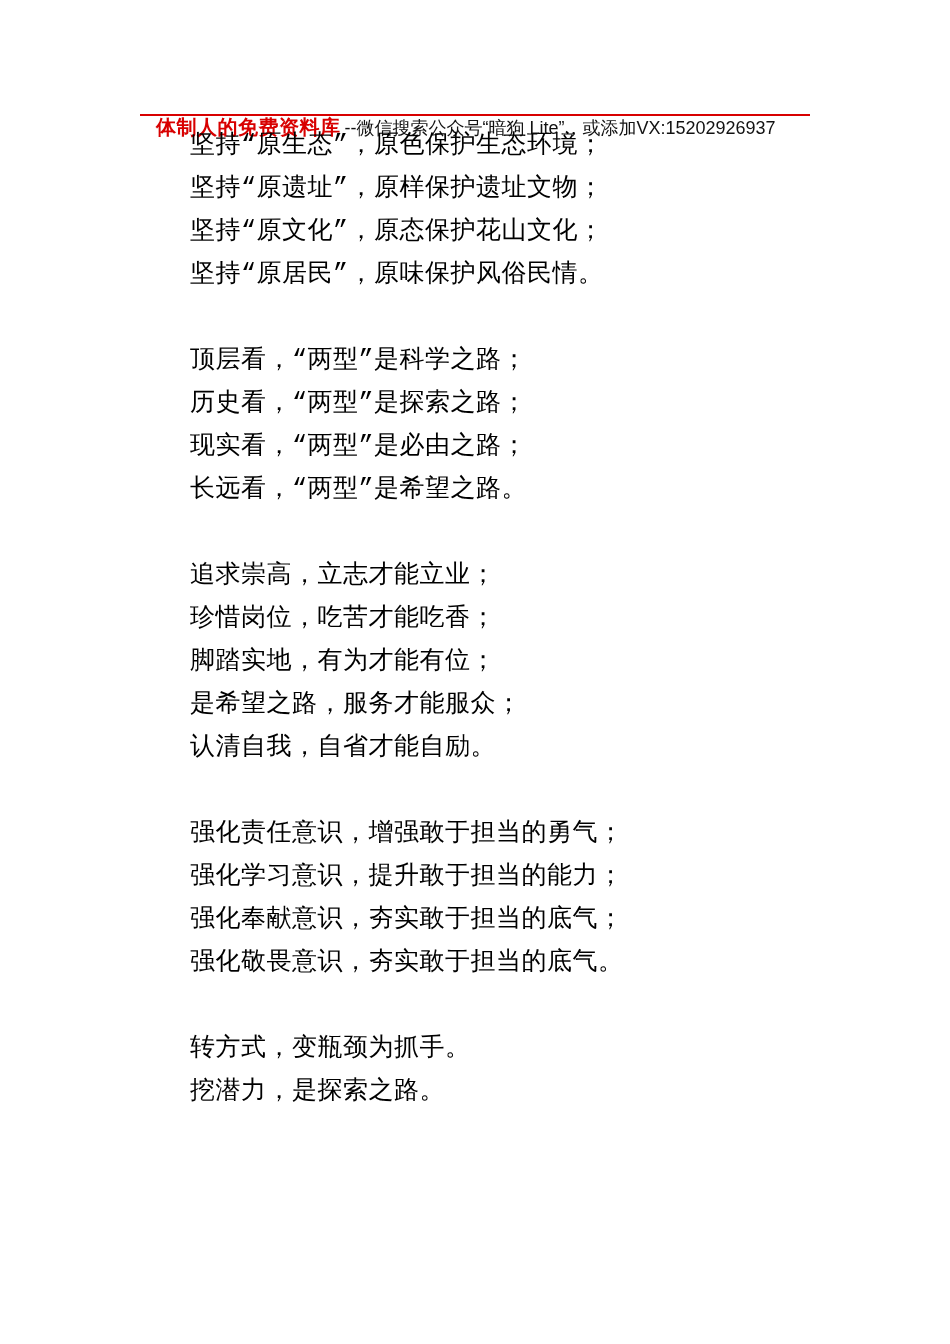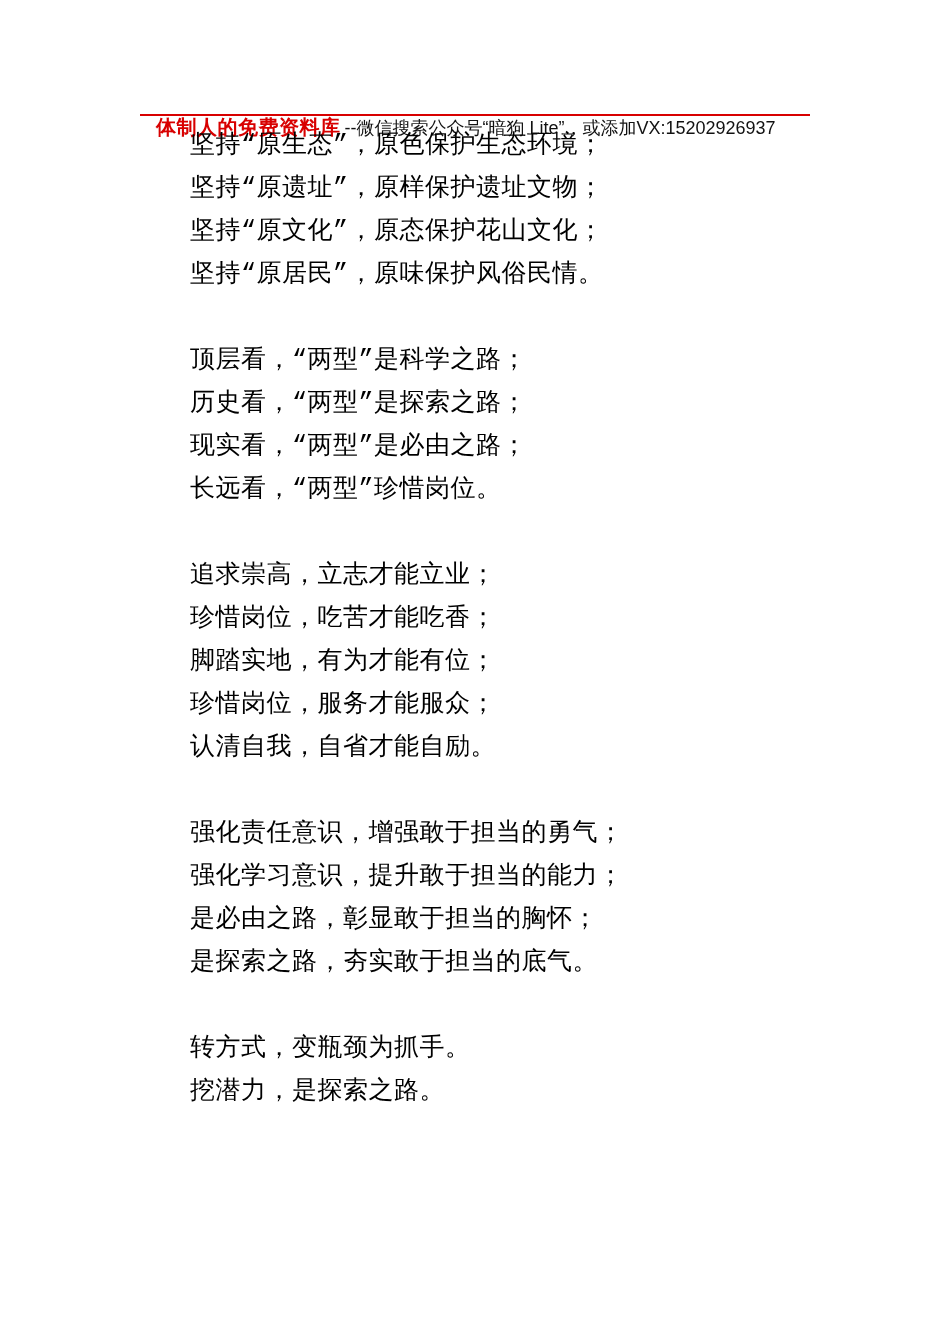--- a/index.html
+++ b/index.html
@@ -89,30 +89,30 @@
 
   <div class="content">
     <div class="para">坚持“原生态”，原色保护生态环境；</div>
     <div class="para">坚持“原遗址”，原样保护遗址文物；</div>
     <div class="para">坚持“原文化”，原态保护花山文化；</div>
     <div class="para">坚持“原居民”，原味保护风俗民情。</div>
     <div class="para blank"></div>
     <div class="para">顶层看，“两型”是科学之路；</div>
     <div class="para">历史看，“两型”是探索之路；</div>
     <div class="para">现实看，“两型”是必由之路；</div>
-    <div class="para">长远看，“两型”珍惜岗位。</div>
+    <div class="para">长远看，“两型”是希望之路。</div>
     <div class="para blank"></div>
     <div class="para">追求崇高，立志才能立业；</div>
     <div class="para">珍惜岗位，吃苦才能吃香；</div>
     <div class="para">脚踏实地，有为才能有位；</div>
-    <div class="para">珍惜岗位，服务才能服众；</div>
+    <div class="para">是希望之路，服务才能服众；</div>
     <div class="para">认清自我，自省才能自励。</div>
     <div class="para blank"></div>
     <div class="para">强化责任意识，增强敢于担当的勇气；</div>
     <div class="para">强化学习意识，提升敢于担当的能力；</div>
-    <div class="para">是必由之路，彰显敢于担当的胸怀；</div>
-    <div class="para">是探索之路，夯实敢于担当的底气。</div>
+    <div class="para">强化奉献意识，夯实敢于担当的底气；</div>
+    <div class="para">强化敬畏意识，夯实敢于担当的底气。</div>
     <div class="para blank"></div>
     <div class="para">转方式，变瓶颈为抓手。</div>
     <div class="para">挖潜力，是探索之路。</div>
   </div>
 
 </div>
 
 </body></html>

